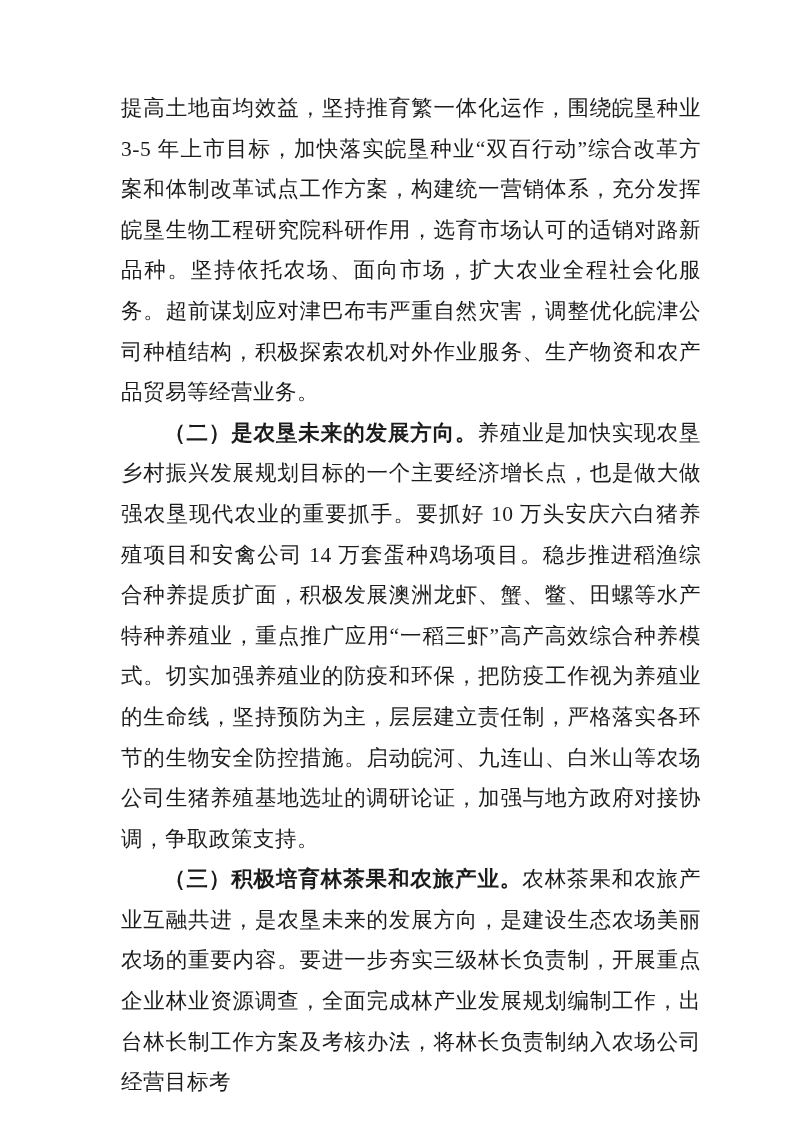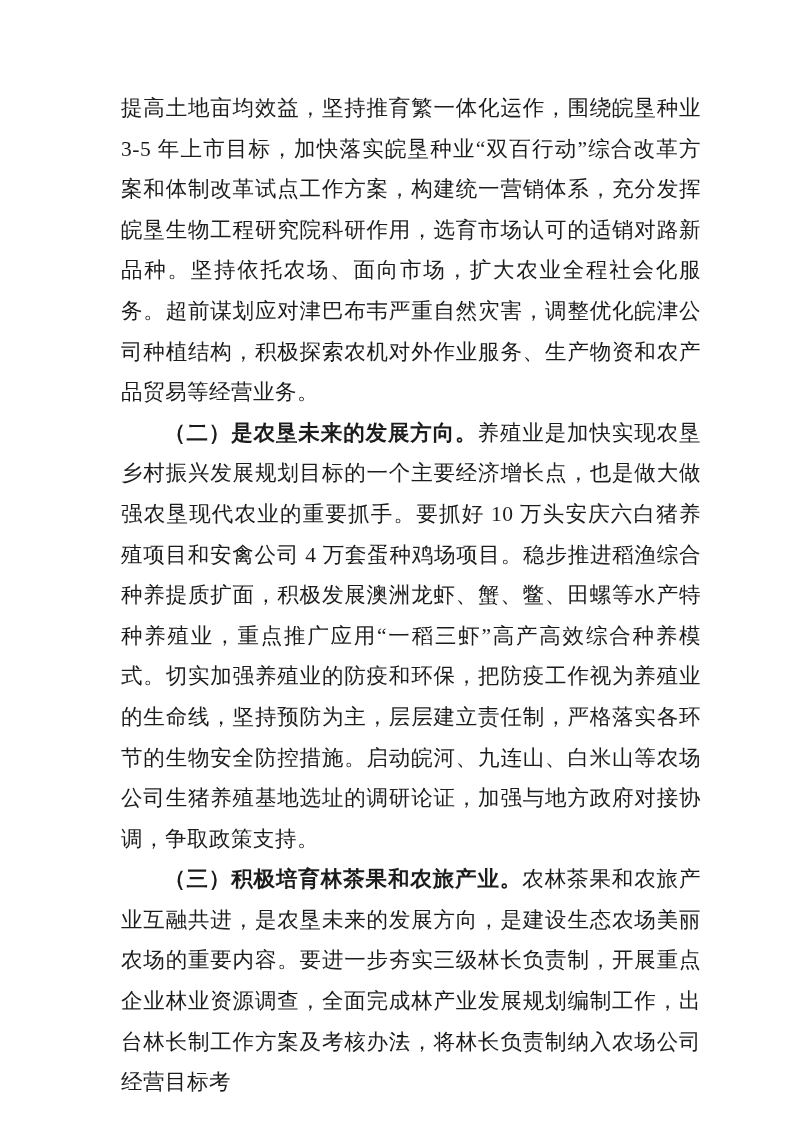--- a/index.html
+++ b/index.html
@@ -49,20 +49,20 @@
   }
 </style>
 </head>
 <body>
 
 <div class="page">
   <div class="content">
 
     <p class="para"><span class="lead"></span><span>提高土地亩均效益，坚持推育繁一体化运作，围绕皖垦种业 3-5 年上市目标，加快落实皖垦种业“双百行动”综合改革方案和体制改革试点工作方案，构建统一营销体系，充分发挥皖垦生物工程研究院科研作用，选育市场认可的适销对路新品种。坚持依托农场、面向市场，扩大农业全程社会化服务。超前谋划应对津巴布韦严重自然灾害，调整优化皖津公司种植结构，积极探索农机对外作业服务、生产物资和农产品贸易等经营业务。</span></p>
 
-    <p class="para indented"><span class="lead">（二）是农垦未来的发展方向。</span><span>养殖业是加快实现农垦乡村振兴发展规划目标的一个主要经济增长点，也是做大做强农垦现代农业的重要抓手。要抓好 10 万头安庆六白猪养殖项目和安禽公司 4 万套蛋种鸡场项目。稳步推进稻渔综合种养提质扩面，积极发展澳洲龙虾、蟹、鳖、田螺等水产特种养殖业，重点推广应用“一稻三虾”高产高效综合种养模式。切实加强养殖业的防疫和环保，把防疫工作视为养殖业的生命线，坚持预防为主，层层建立责任制，严格落实各环节的生物安全防控措施。启动皖河、九连山、白米山等农场公司生猪养殖基地选址的调研论证，加强与地方政府对接协调，争取政策支持。</span></p>
+    <p class="para indented"><span class="lead">（二）是农垦未来的发展方向。</span><span>养殖业是加快实现农垦乡村振兴发展规划目标的一个主要经济增长点，也是做大做强农垦现代农业的重要抓手。要抓好 10 万头安庆六白猪养殖项目和安禽公司 14 万套蛋种鸡场项目。稳步推进稻渔综合种养提质扩面，积极发展澳洲龙虾、蟹、鳖、田螺等水产特种养殖业，重点推广应用“一稻三虾”高产高效综合种养模式。切实加强养殖业的防疫和环保，把防疫工作视为养殖业的生命线，坚持预防为主，层层建立责任制，严格落实各环节的生物安全防控措施。启动皖河、九连山、白米山等农场公司生猪养殖基地选址的调研论证，加强与地方政府对接协调，争取政策支持。</span></p>
 
     <p class="para indented"><span class="lead">（三）积极培育林茶果和农旅产业。</span><span>农林茶果和农旅产业互融共进，是农垦未来的发展方向，是建设生态农场美丽农场的重要内容。要进一步夯实三级林长负责制，开展重点企业林业资源调查，全面完成林产业发展规划编制工作，出台林长制工作方案及考核办法，将林长负责制纳入农场公司经营目标考</span></p>
 
   </div>
 
   <div class="page-number">7</div>
 </div>
 
 </body></html>

